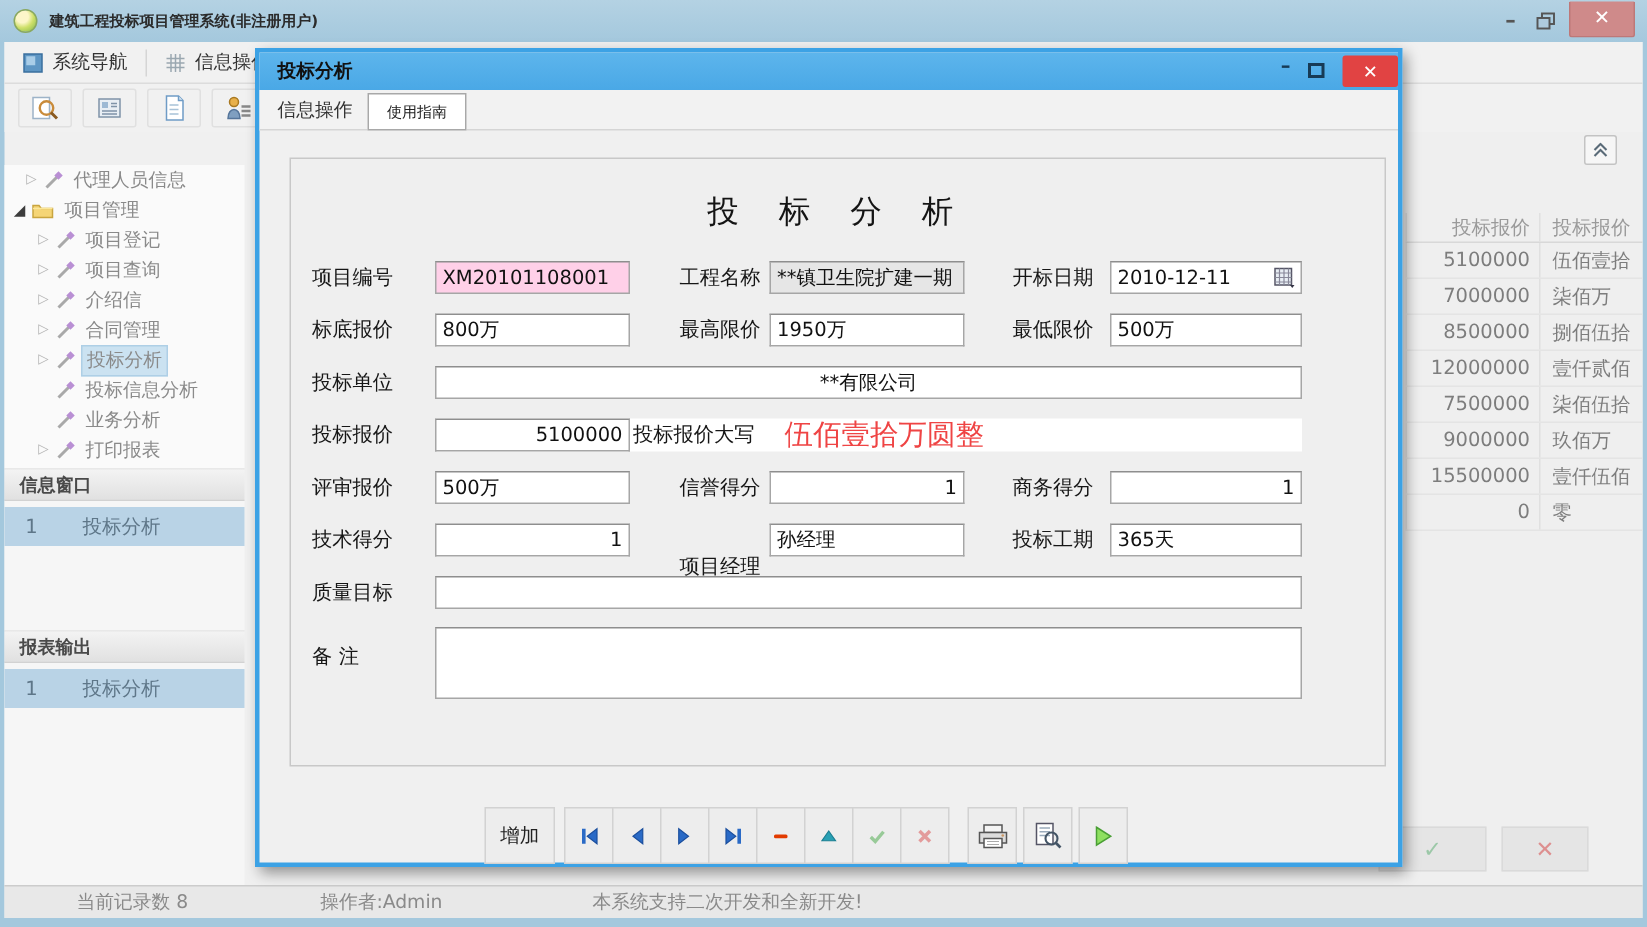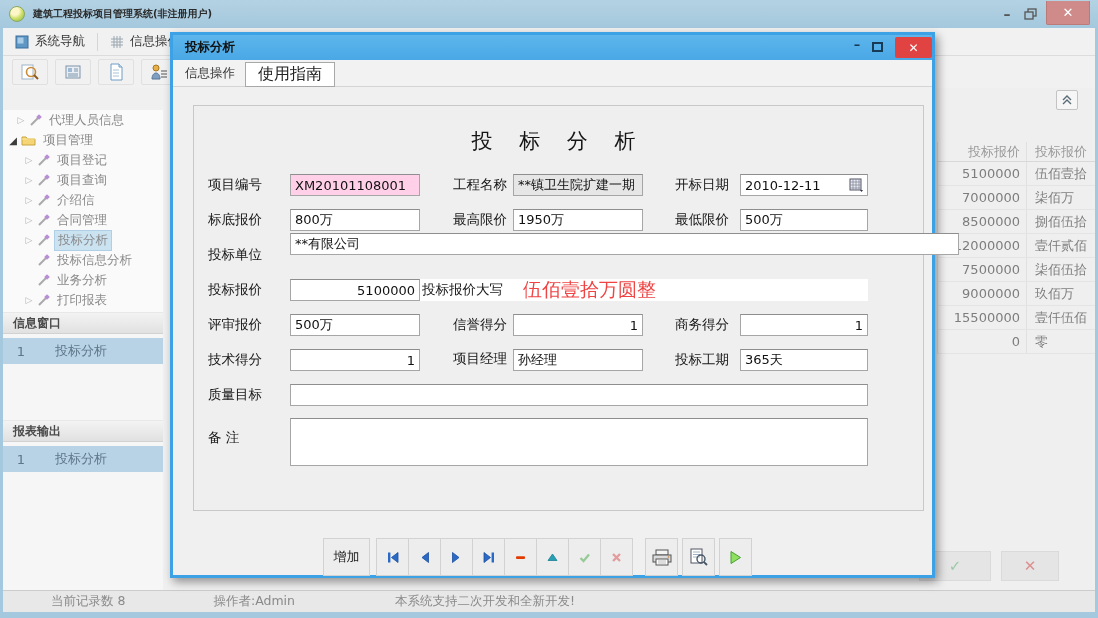--- a/index.html
+++ b/index.html
@@ -77,21 +77,21 @@
   .dlg-titlebar { left:0; top:0; width:759px; height:25px; background:linear-gradient(#5db5ec,#4aa8e6);
     display:flex; align-items:center; }
   .dlg-title { font-weight:bold; font-size:12.5px; color:#111; padding-left:12px; }
   .dlg-min { position:absolute; left:676px; top:0; width:16px; height:25px; color:#173a55; font-weight:bold; text-align:center; line-height:20px; }
   .dlg-max { position:absolute; left:699px; top:7px; width:11px; height:10px; border:2px solid #173a55; }
   .dlg-close { position:absolute; left:722px; top:2px; width:37px; height:21px; background:#e14343; border-radius:2px;
     color:#fff; font-weight:bold; font-size:12px; display:flex; align-items:center; justify-content:center; }
   .dlg-tabs { left:0; top:25px; width:759px; height:27px; background:#f2f2f2; border-bottom:1px solid #d5d5d5; }
   .dlg-tab1 { position:absolute; left:12px; top:0; height:27px; display:flex; align-items:center; font-size:12.5px; color:#333; }
   .dlg-tab2 { position:absolute; left:72px; top:2px; height:25px; padding:0 12px; background:#fff;
-    border:1px solid #a8a8a8; display:flex; align-items:center; font-size:16px; color:#222; }
+    border:1px solid #a8a8a8; display:flex; align-items:center; font-size:10px; color:#222; }
   .groupbox { left:20px; top:70px; width:731px; height:406px; border:1px solid #c8c8c8; background:#efefef; }
   .form-title { left:20px; top:92px; width:731px; text-align:center; font-size:21px; color:#141414; letter-spacing:10px; }
 
   .flabel { position:absolute; height:22px; display:flex; align-items:center; font-size:13.5px; color:#161616; white-space:nowrap; }
   .finput { position:absolute; height:22px; border:1px solid #a6a6a6; border-top-color:#8e8e8e; background:#fff;
     font-family:"DejaVu Sans","Liberation Sans",sans-serif; font-size:13px; color:#111; padding:0 4px; }
   .finput.pink { background:#ffd0e8; }
   .finput.gray { background:#e6e6e6; }
   .finput.ta-r { text-align:right; }
   .caps-strip { position:absolute; height:22px; background:#fff; display:flex; align-items:center; }
@@ -386,39 +386,39 @@
     </div>
 
     <div class="flabel" style="left:35px; top:174px">标底报价</div>
     <input class="finput" style="left: 117px; top: 174px; width: 130px;" value="800万">
     <div class="flabel" style="left:280px; top:174px">最高限价</div>
     <input class="finput" style="left: 340px; top: 174px; width: 130px;" value="1950万">
     <div class="flabel" style="left:502px; top:174px">最低限价</div>
     <input class="finput" style="left: 567px; top: 174px; width: 128px;" value="500万">
 
     <div class="flabel" style="left:35px; top:209px">投标单位</div>
-    <input class="finput" style="left: 117px; top: 198px; width: 669px;" value="**有限公司">
+    <input class="finput" style="left: 117px; top: 209px; width: 578px; text-align: center;" value="**有限公司">
 
     <div class="flabel" style="left:35px; top:244px">投标报价</div>
     <input class="finput ta-r" style="left: 117px; top: 244px; width: 130px;" value="5100000">
     <div class="caps-strip" style="left:247px; top:244px; width:448px">
       <span class="caps-label" style="margin-left:2px">投标报价大写</span>
       <span class="caps-value">伍佰壹拾万圆整</span>
     </div>
 
     <div class="flabel" style="left:35px; top:279px">评审报价</div>
     <input class="finput" style="left: 117px; top: 279px; width: 130px;" value="500万">
     <div class="flabel" style="left:280px; top:279px">信誉得分</div>
     <input class="finput ta-r" style="left: 340px; top: 279px; width: 130px;" value="1">
     <div class="flabel" style="left:502px; top:279px">商务得分</div>
     <input class="finput ta-r" style="left: 567px; top: 279px; width: 128px;" value="1">
 
     <div class="flabel" style="left:35px; top:314px">技术得分</div>
     <input class="finput ta-r" style="left: 117px; top: 314px; width: 130px;" value="1">
-    <div class="flabel" style="left:280px; top:313px">项目经理</div>
+    <div class="flabel" style="left:280px; top:332px">项目经理</div>
     <input class="finput" style="left: 340px; top: 314px; width: 130px;" value="孙经理">
     <div class="flabel" style="left:502px; top:314px">投标工期</div>
     <input class="finput" style="left: 567px; top: 314px; width: 128px;" value="365天">
 
     <div class="flabel" style="left:35px; top:349px">质量目标</div>
     <input class="finput" style="left: 117px; top: 349px; width: 578px;" value="">
 
     <div class="flabel" style="left:35px; top:392px">备 注</div>
     <textarea class="ftextarea" style="left: 117px; top: 383px; width: 578px; height: 48px;"></textarea>
 

